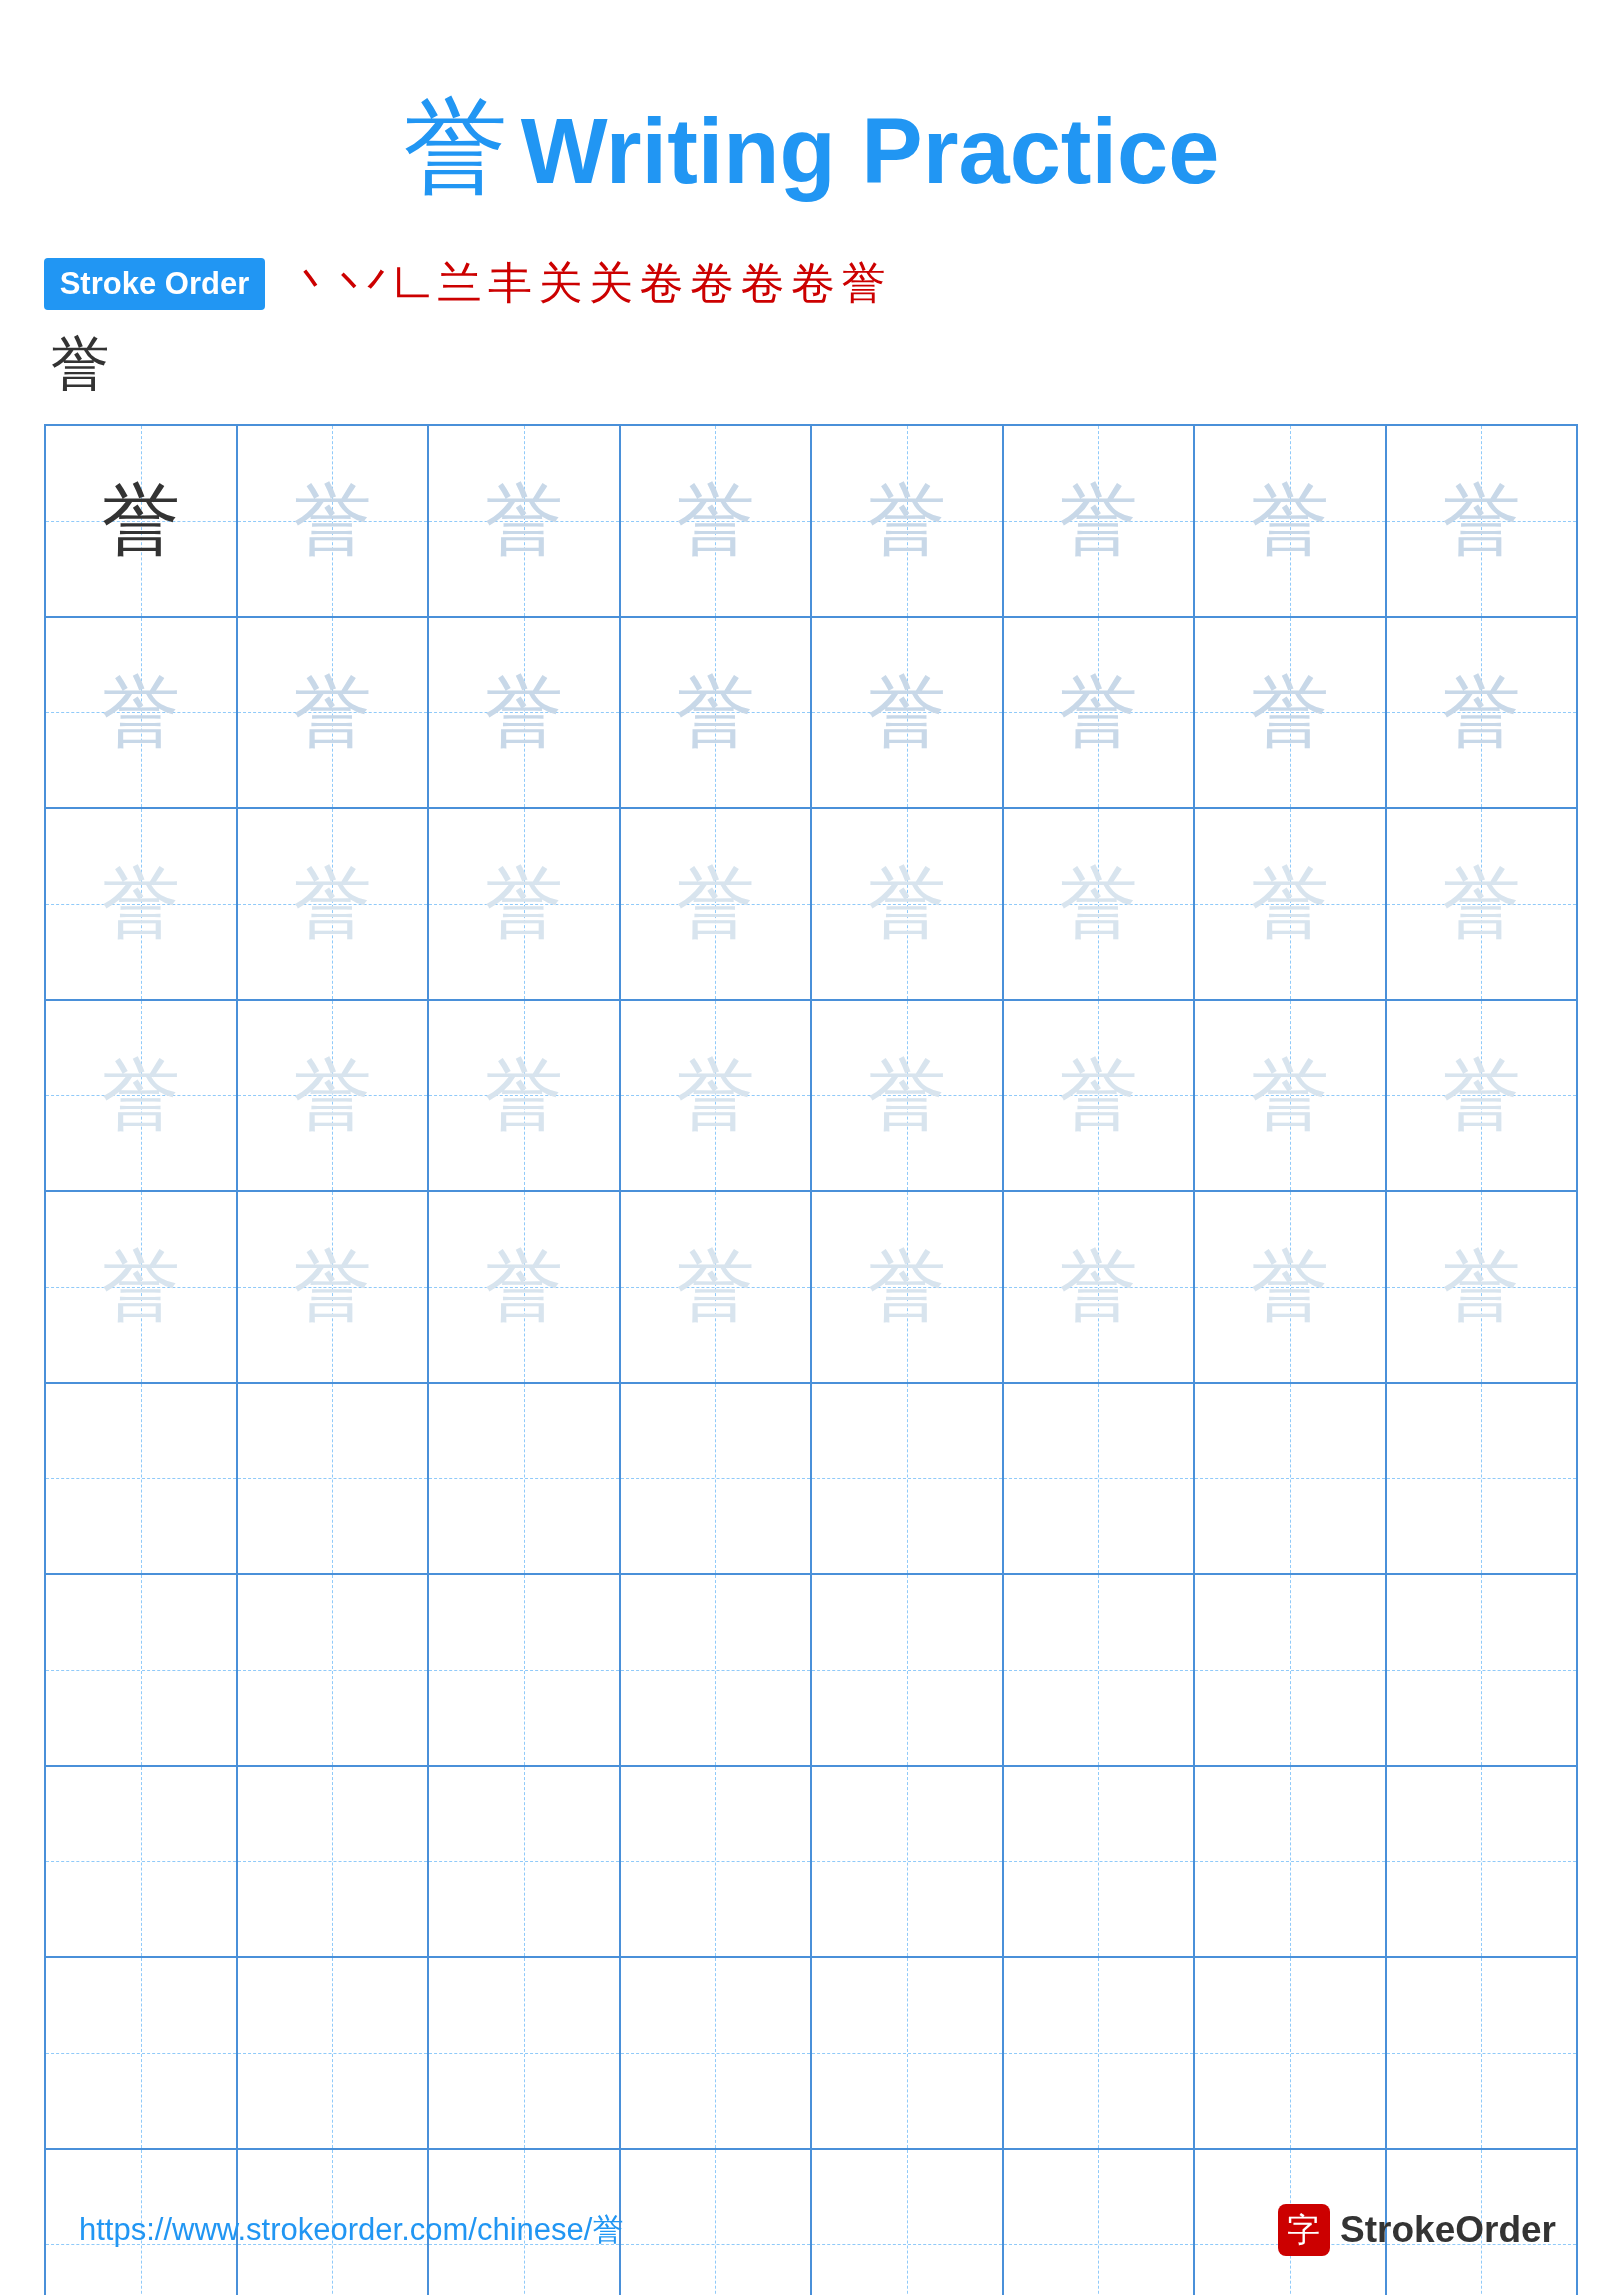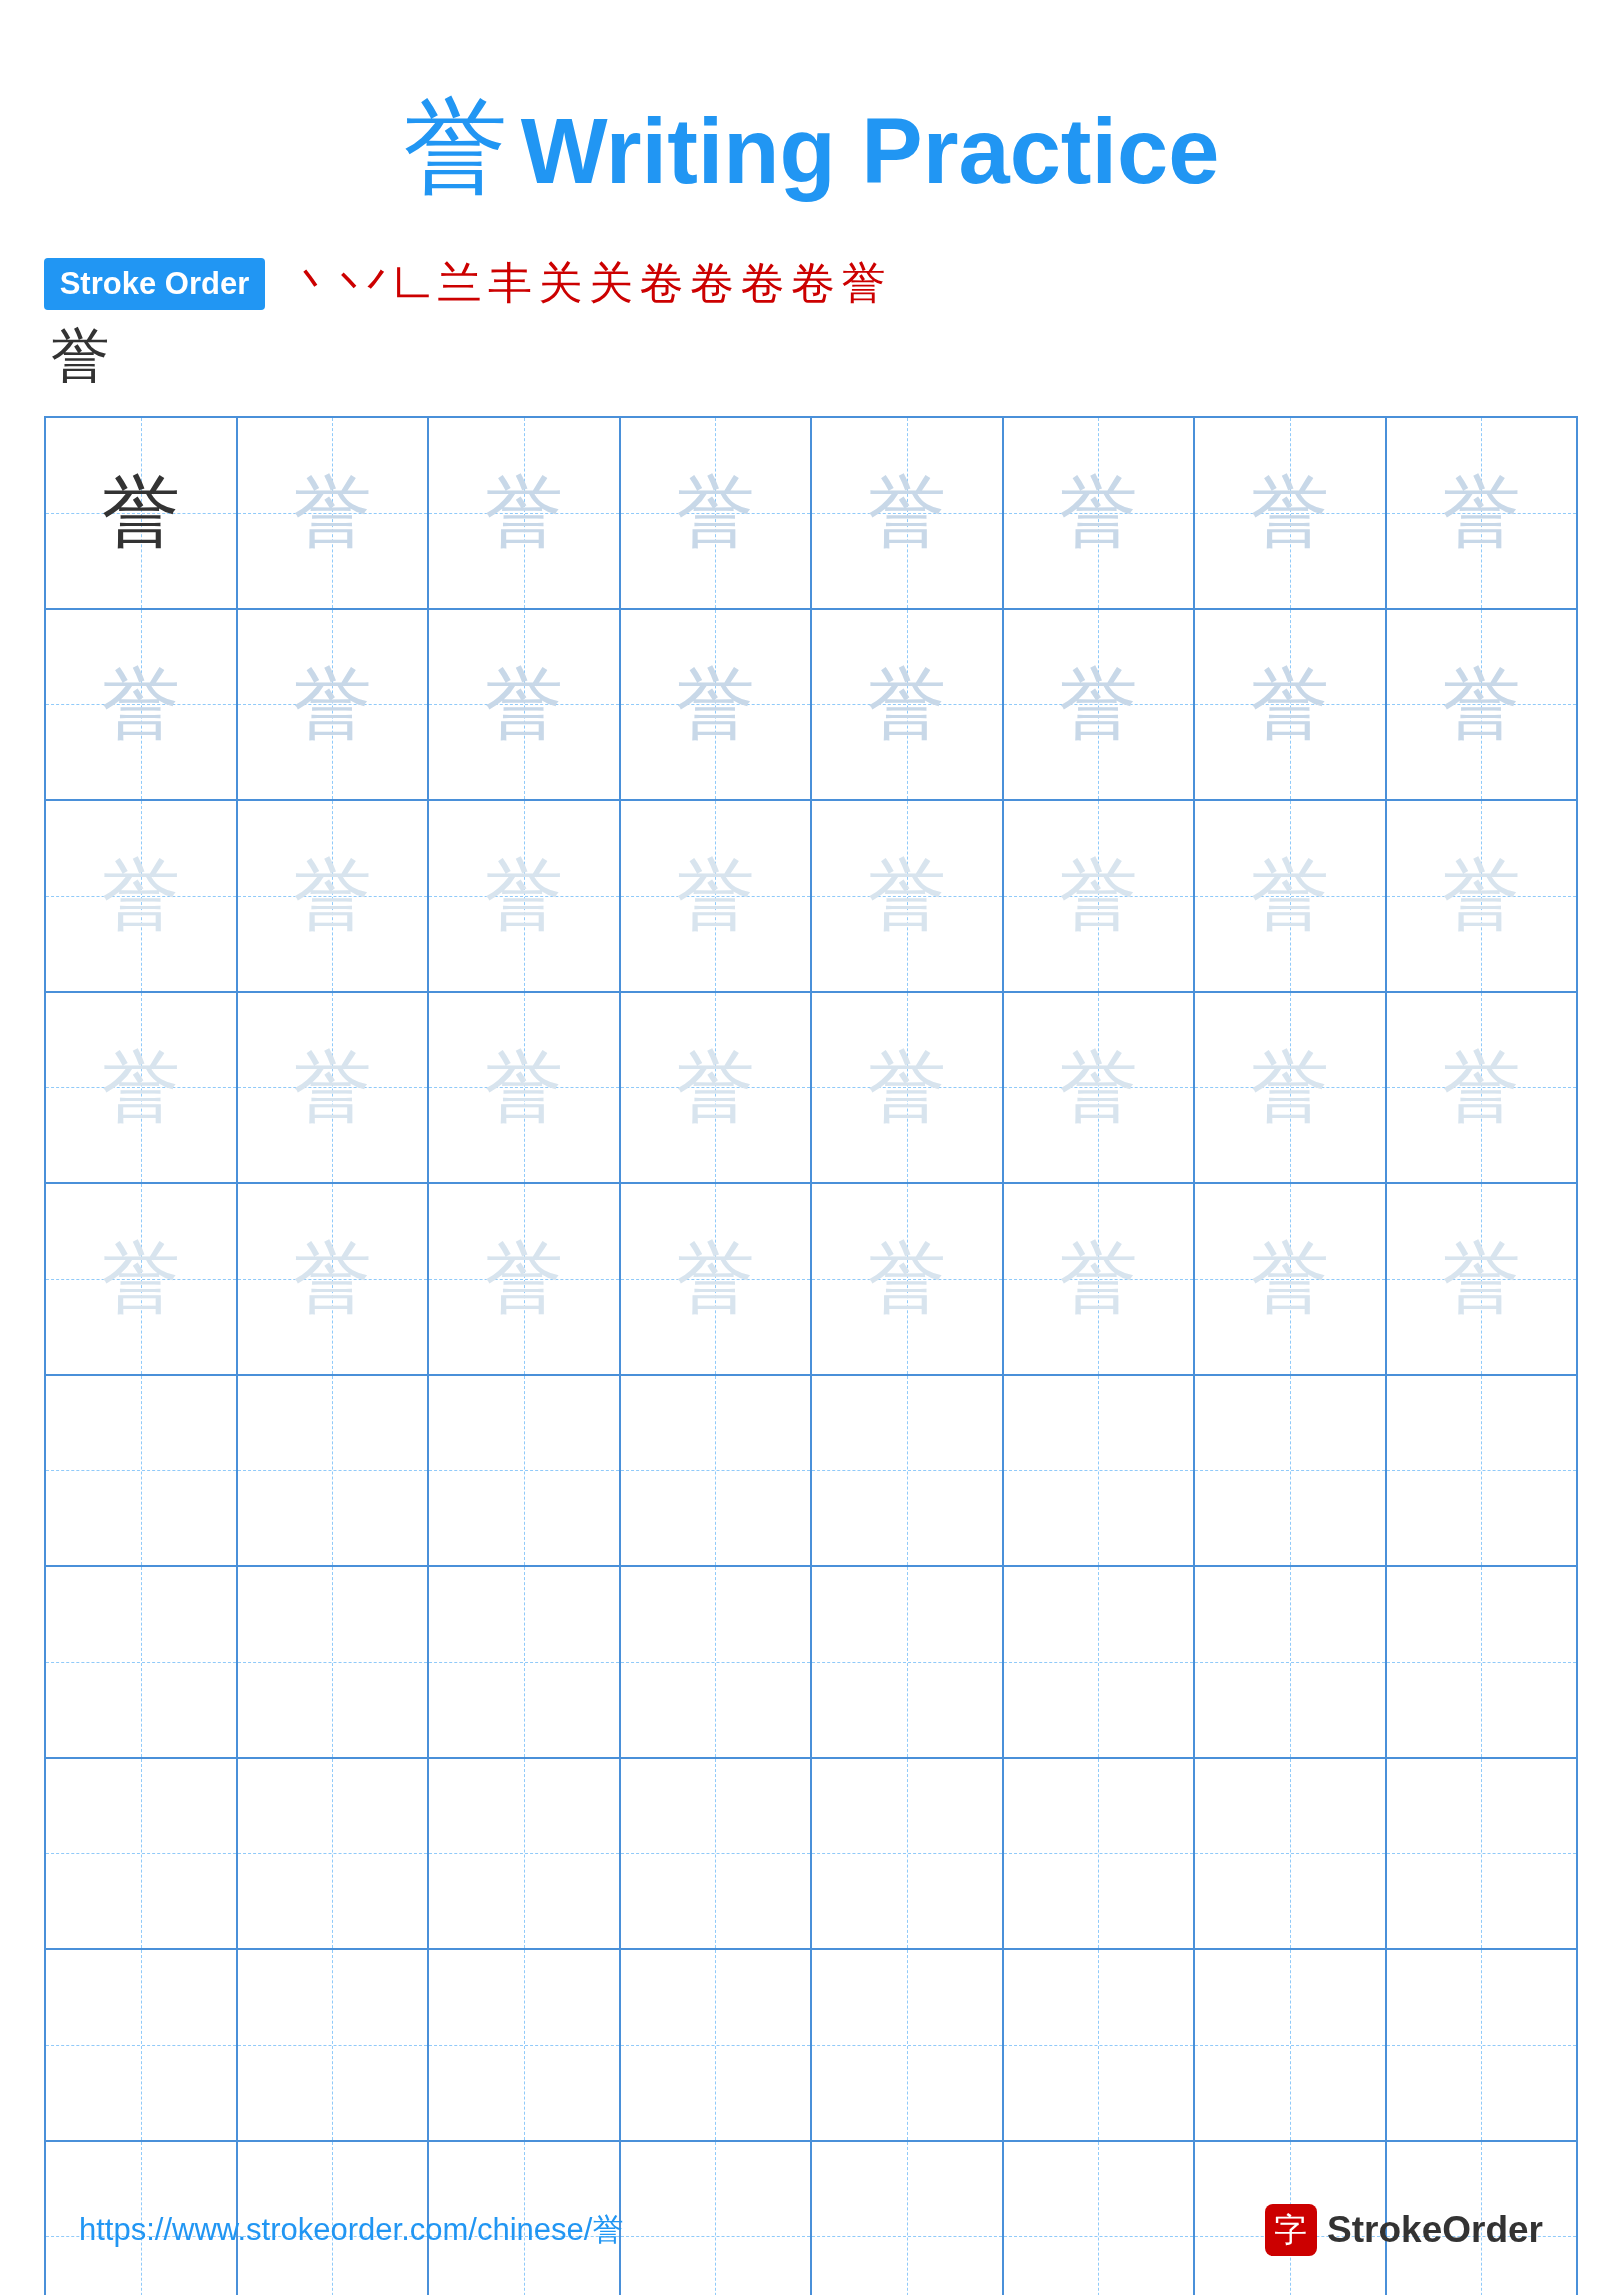--- a/index.html
+++ b/index.html
@@ -41,21 +41,21 @@
       font-weight: bold;
       margin-left: 13px;
     }
 
     
     .stroke-order-section {
       display: flex;
       align-items: flex-start;
       flex-wrap: wrap;
       margin-bottom: 13px;
-      gap: 0;
+      gap: 8px;
     }
 
     .stroke-order-badge {
       background: #2196F3;
       color: white;
       font-size: 31px;
       padding: 5.2px 15.7px;
       border-radius: 3.9px;
       font-family: 'Arial', sans-serif;
       font-weight: bold;
@@ -141,21 +141,21 @@
 
     .cell-char.lighter {
       color: #d8e4ee;
     }
 
     
     .footer {
       position: absolute;
       bottom: 39px;
       left: 79px;
-      right: 79px;
+      right: 66px;
       display: flex;
       justify-content: space-between;
       align-items: center;
       text-align: center;
     }
 
     .footer-url {
       font-size: 31px;
       color: #2196F3;
       font-family: 'Arial', sans-serif;

